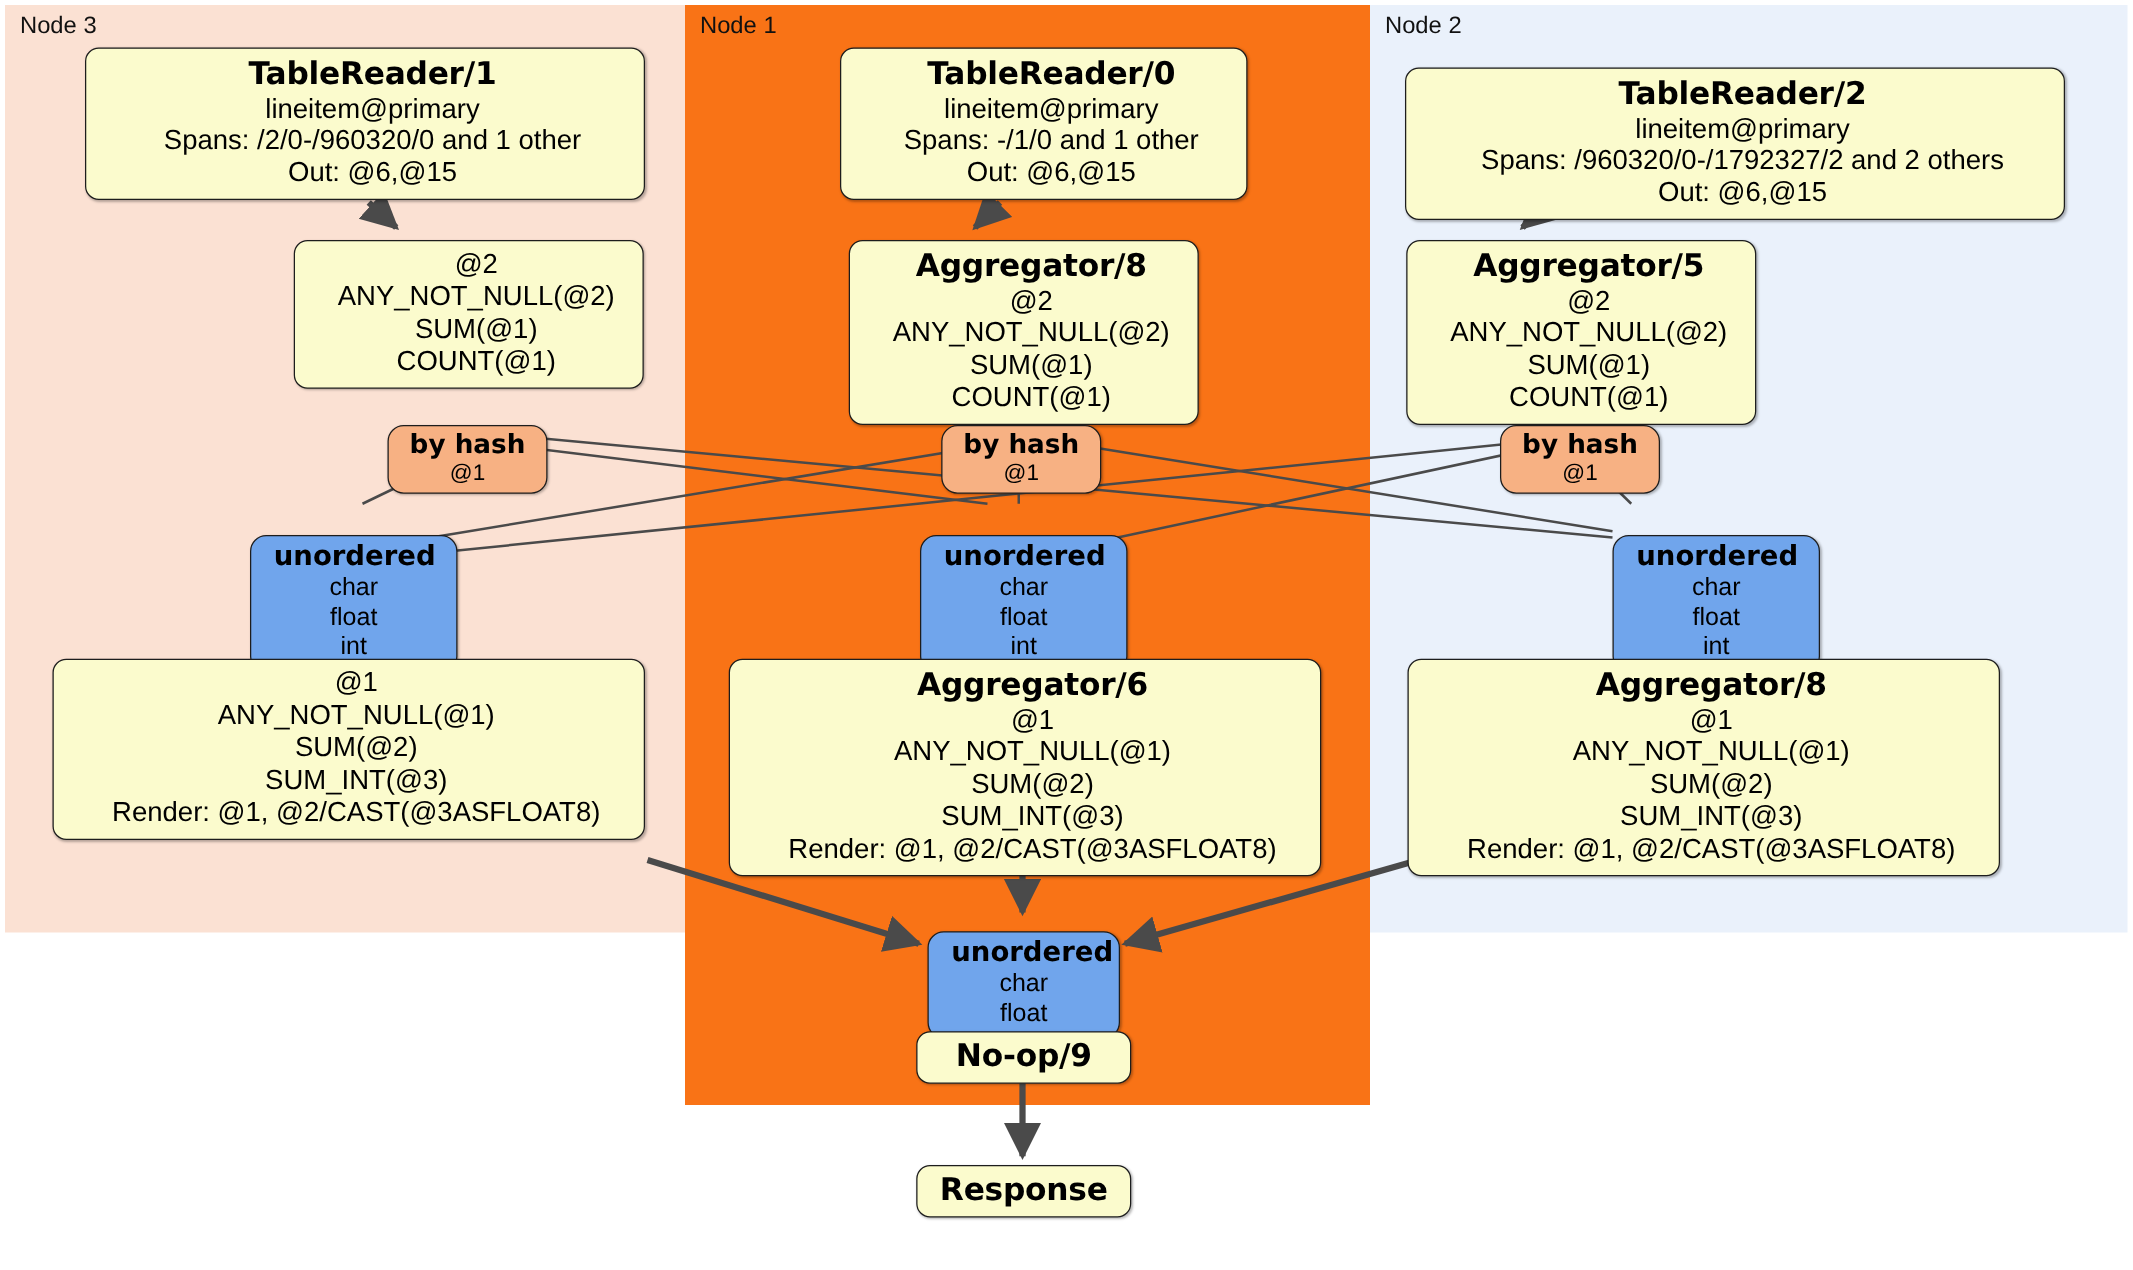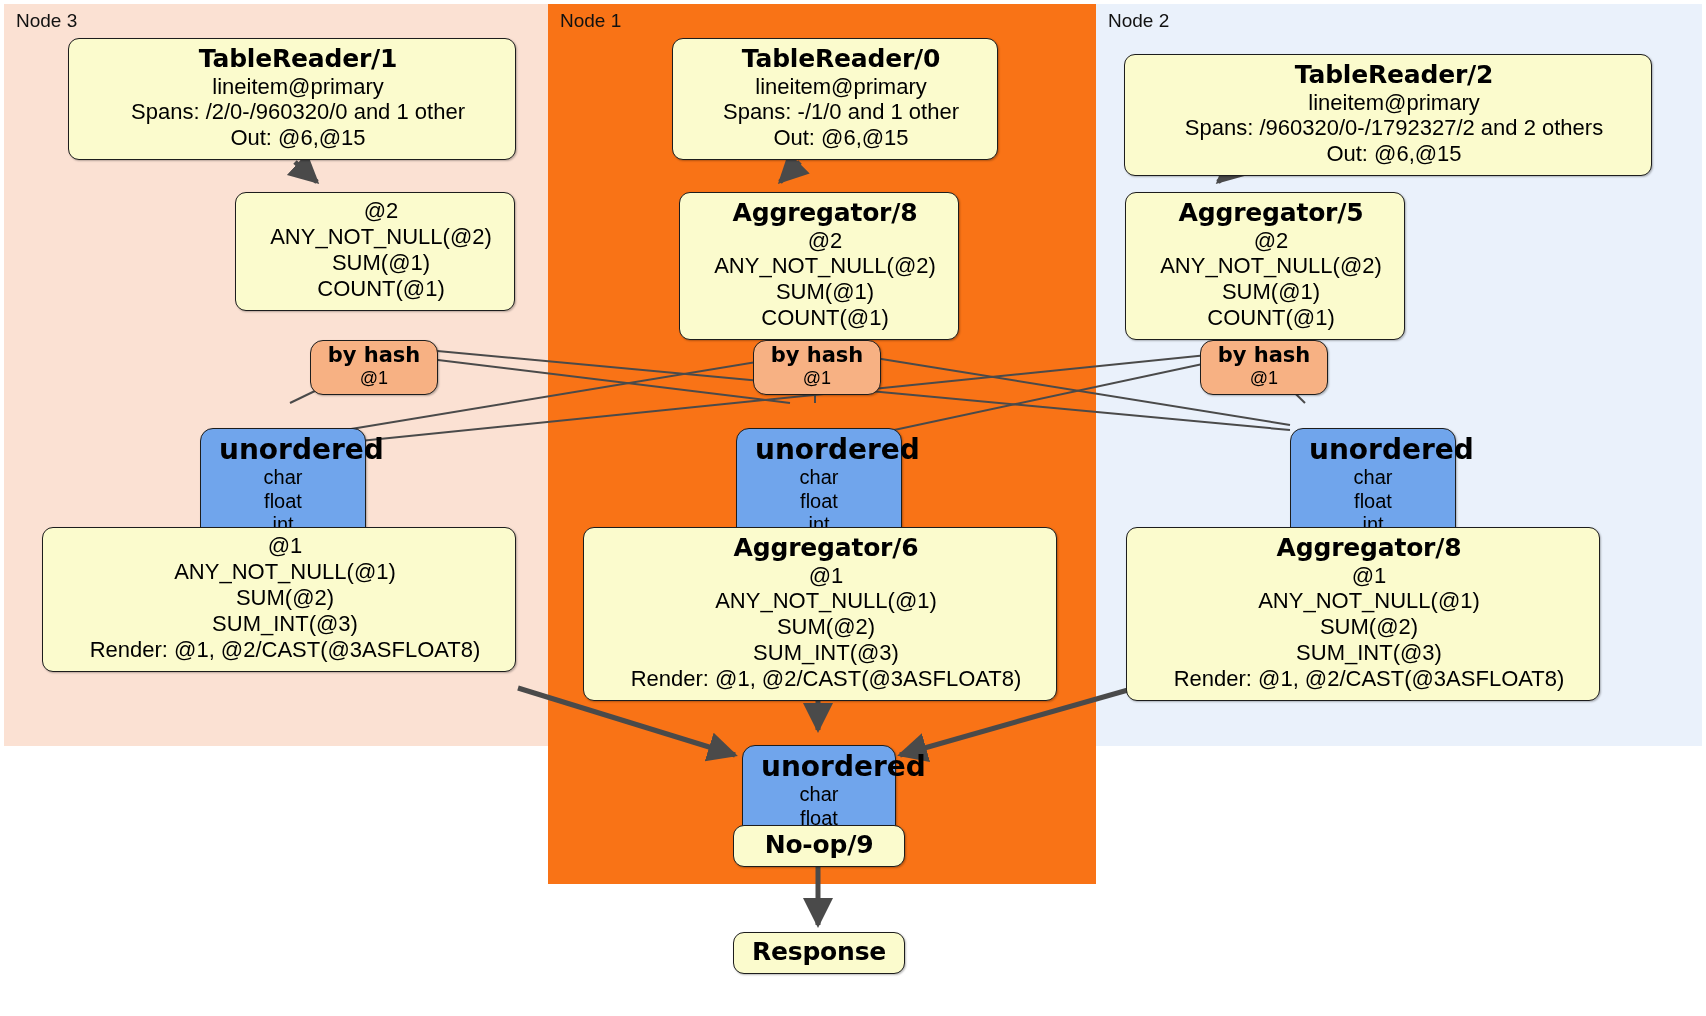--- a/index.html
+++ b/index.html
@@ -71,21 +71,21 @@
     font-family:"Liberation Sans", sans-serif;
   }
 
   .sync {
     background:#70a5ec;
     border-radius:13px;
     padding:4px 18px 7px 18px;
   }
   .sync .title {
     font-weight:bold;
-    font-size:28px;
+    font-size:22px;
     font-family:"DejaVu Sans", sans-serif;
   }
   .sync .line {
     font-size:20px;
     font-family:"Liberation Sans", sans-serif;
   }
 </style>
 </head>
 <body>
 

